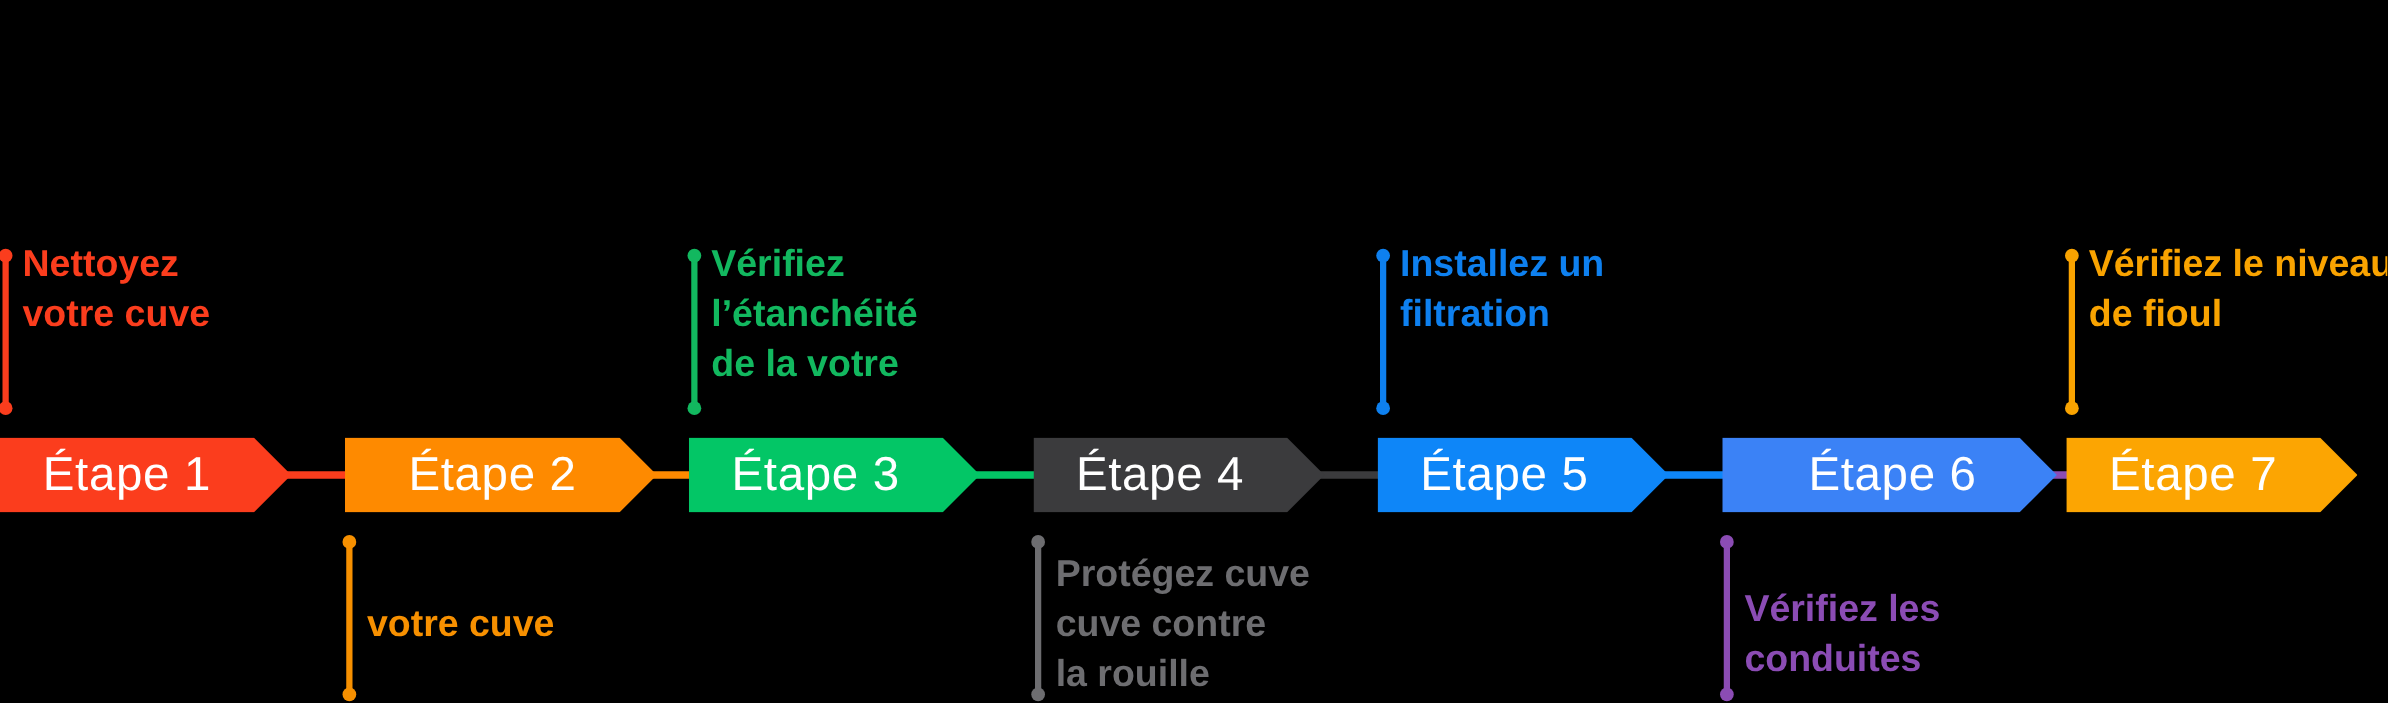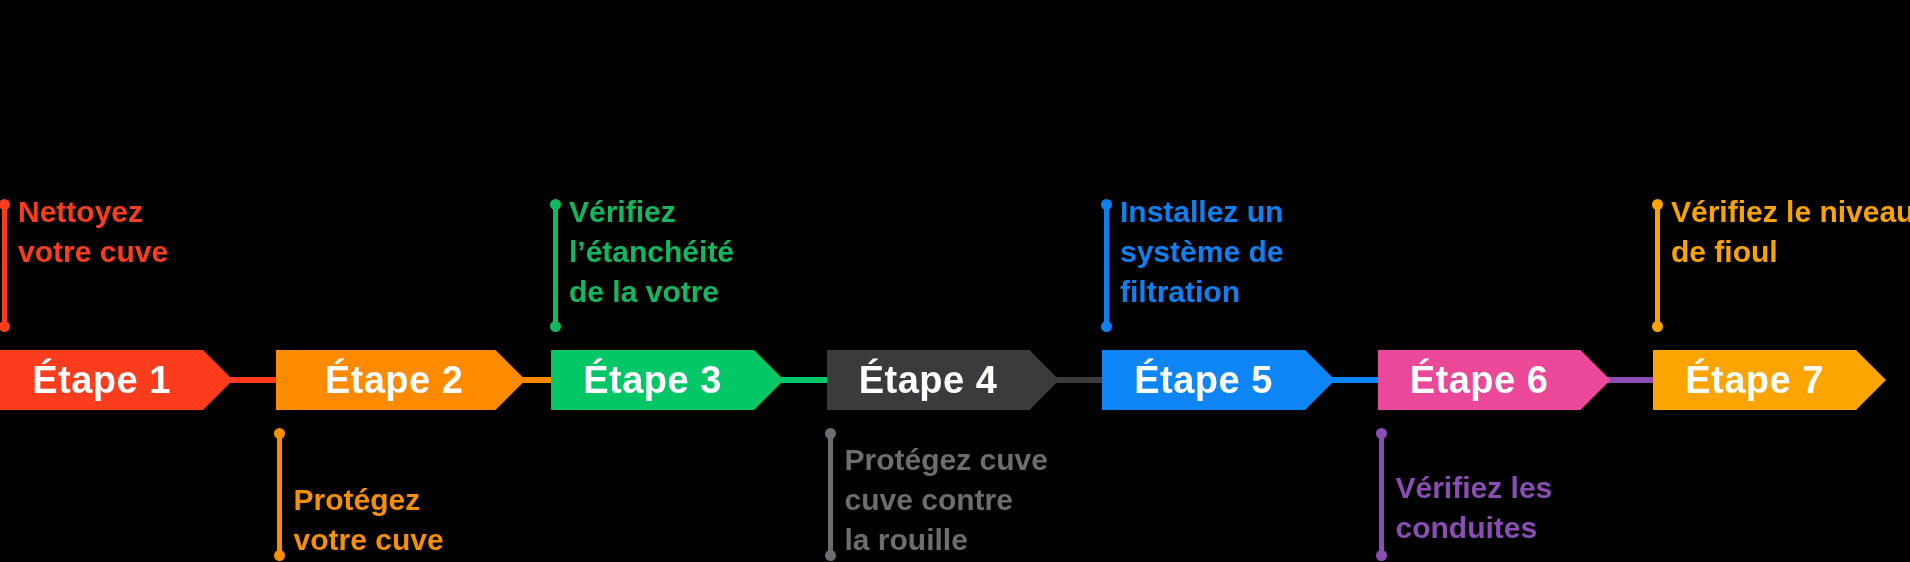--- a/index.html
+++ b/index.html
@@ -6,21 +6,21 @@
   .canvas{
     position:relative;width:1910px;height:562px;background:#000000;
     overflow:hidden;font-family:"Liberation Sans",sans-serif;
   }
   .arrow{
     position:absolute;top:350px;height:60px;z-index:2;
     clip-path:polygon(0 0, calc(100% - 30px) 0, 100% 50%, calc(100% - 30px) 100%, 0 100%);
   }
   .arrow-label{
     width:203px;height:100%;display:flex;align-items:center;justify-content:center;
-    color:#ffffff;font-size:38px;font-weight:700;letter-spacing:0.5px;
+    color:#ffffff;font-size:38px;font-weight:400;letter-spacing:0.5px;
   }
   .connector{position:absolute;top:377px;height:6px;z-index:1;}
   .ann-line{position:absolute;width:5px;z-index:1;}
   .ann-dot{position:absolute;width:11px;height:11px;border-radius:50%;z-index:1;}
   .ann-text{
     position:absolute;font-weight:700;font-size:30px;line-height:40px;
     white-space:nowrap;z-index:1;
   }
 </style>
 </head>
@@ -39,21 +39,20 @@
       <div>votre cuve</div>
     </div>
     <div class="connector" style="left: 495.5px; width: 60.5px; background: rgb(254, 138, 0);"></div>
     <div class="arrow" style="left: 275.5px; width: 233px; background: rgb(254, 138, 0); padding-left: 17px;">
       <div class="arrow-label">Étape 2</div>
     </div>
     <div class="ann-line" style="left: 277px; top: 432px; height: 124px; background: rgb(247, 144, 0);"></div>
     <div class="ann-dot" style="left: 274px; top: 427.5px; background: rgb(247, 144, 0);"></div>
     <div class="ann-dot" style="left: 274px; top: 549.5px; background: rgb(247, 144, 0);"></div>
     <div class="ann-text" style="left: 293.5px; top: 480px; color: rgb(247, 144, 0);">
-      <div>Protégez</div>
       <div>votre cuve</div>
     </div>
     <div class="connector" style="left: 771px; width: 60.5px; background: rgb(3, 198, 102);"></div>
     <div class="arrow" style="left: 551px; width: 233px; background: rgb(3, 198, 102);">
       <div class="arrow-label">Étape 3</div>
     </div>
     <div class="ann-line" style="left: 552.5px; top: 203px; height: 124px; background: rgb(18, 184, 95);"></div>
     <div class="ann-dot" style="left: 549.5px; top: 198.5px; background: rgb(18, 184, 95);"></div>
     <div class="ann-dot" style="left: 549.5px; top: 320.5px; background: rgb(18, 184, 95);"></div>
     <div class="ann-text" style="left: 569px; top: 192px; color: rgb(18, 184, 95);">
@@ -75,25 +74,24 @@
     </div>
     <div class="connector" style="left: 1322px; width: 60.5px; background: rgb(14, 134, 248);"></div>
     <div class="arrow" style="left: 1102px; width: 233px; background: rgb(14, 134, 248);">
       <div class="arrow-label">Étape 5</div>
     </div>
     <div class="ann-line" style="left: 1103.5px; top: 203px; height: 124px; background: rgb(14, 128, 239);"></div>
     <div class="ann-dot" style="left: 1100.5px; top: 198.5px; background: rgb(14, 128, 239);"></div>
     <div class="ann-dot" style="left: 1100.5px; top: 320.5px; background: rgb(14, 128, 239);"></div>
     <div class="ann-text" style="left: 1120px; top: 192px; color: rgb(14, 128, 239);">
       <div>Installez un</div>
-      <div>système de</div>
       <div>filtration</div>
     </div>
     <div class="connector" style="left: 1597.5px; width: 60.5px; background: rgb(139, 76, 180);"></div>
-    <div class="arrow" style="left: 1377.5px; width: 233px; background: #ec4899;">
+    <div class="arrow" style="left: 1377.5px; width: 233px; background: #3b82f6; padding-left: 35px;">
       <div class="arrow-label">Étape 6</div>
     </div>
     <div class="ann-line" style="left: 1379px; top: 432px; height: 124px; background: rgb(139, 76, 180);"></div>
     <div class="ann-dot" style="left: 1376px; top: 427.5px; background: rgb(139, 76, 180);"></div>
     <div class="ann-dot" style="left: 1376px; top: 549.5px; background: rgb(139, 76, 180);"></div>
     <div class="ann-text" style="left: 1395.5px; top: 468px; color: rgb(139, 76, 180);">
       <div>Vérifiez les</div>
       <div>conduites</div>
     </div>
     <div class="arrow" style="left: 1653px; width: 233px; background: rgb(252, 165, 2);">

